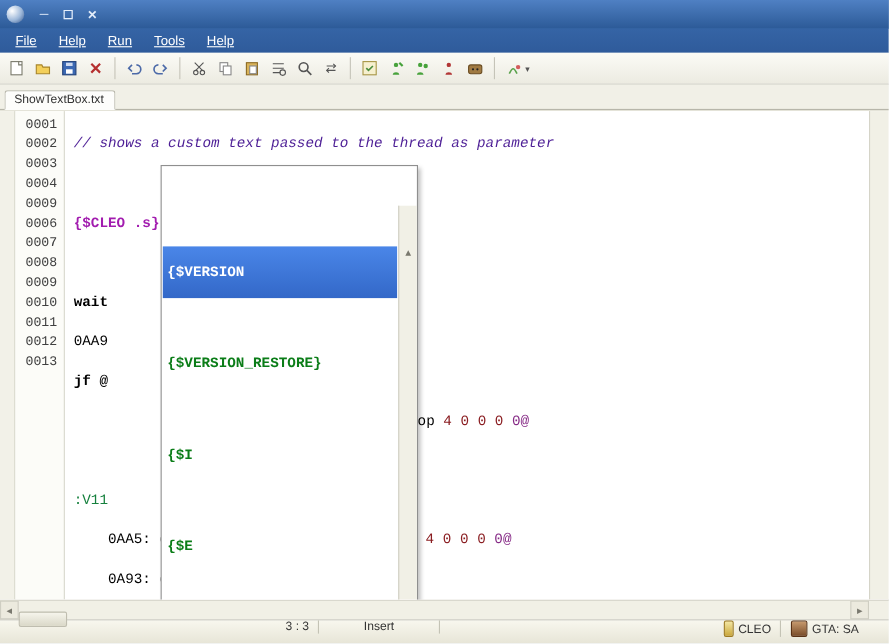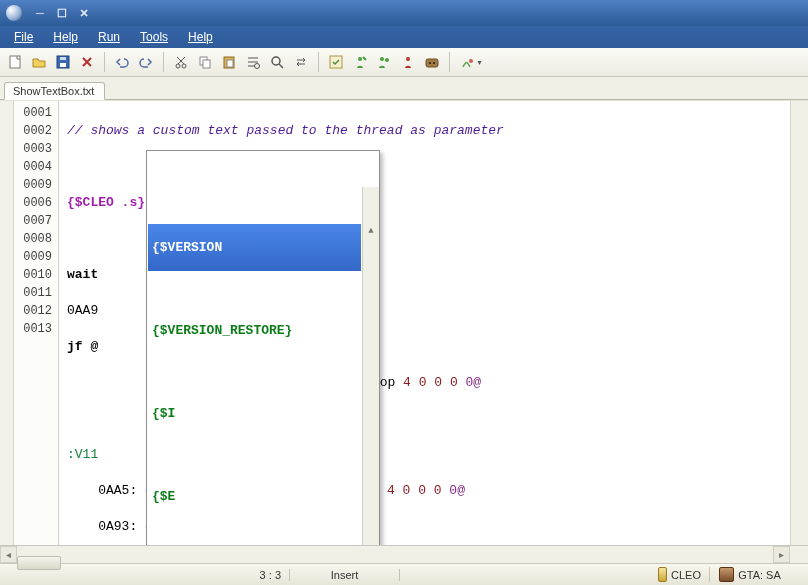--- a/index.html
+++ b/index.html
@@ -199,21 +199,21 @@
     border-radius:2px;
     box-sizing:border-box;
   }
 
   
   .statusbar {
     height:21px;
     background: linear-gradient(to bottom,#f8f7ee,#e7e5d7);
     border-top:1px solid #c9c8be;
     display:flex;
-    align-items:center;
+    align-items:flex-start;
     font-size:11px;
     color:#333;
   }
   .statusbar .cell {
     border-right:1px solid #c4c3b5;
     display:flex; align-items:center; justify-content:center;
     padding: 0 8px;
     box-sizing:border-box;
   }
   .statusbar .cell.wide { flex:1; justify-content:flex-start; }

